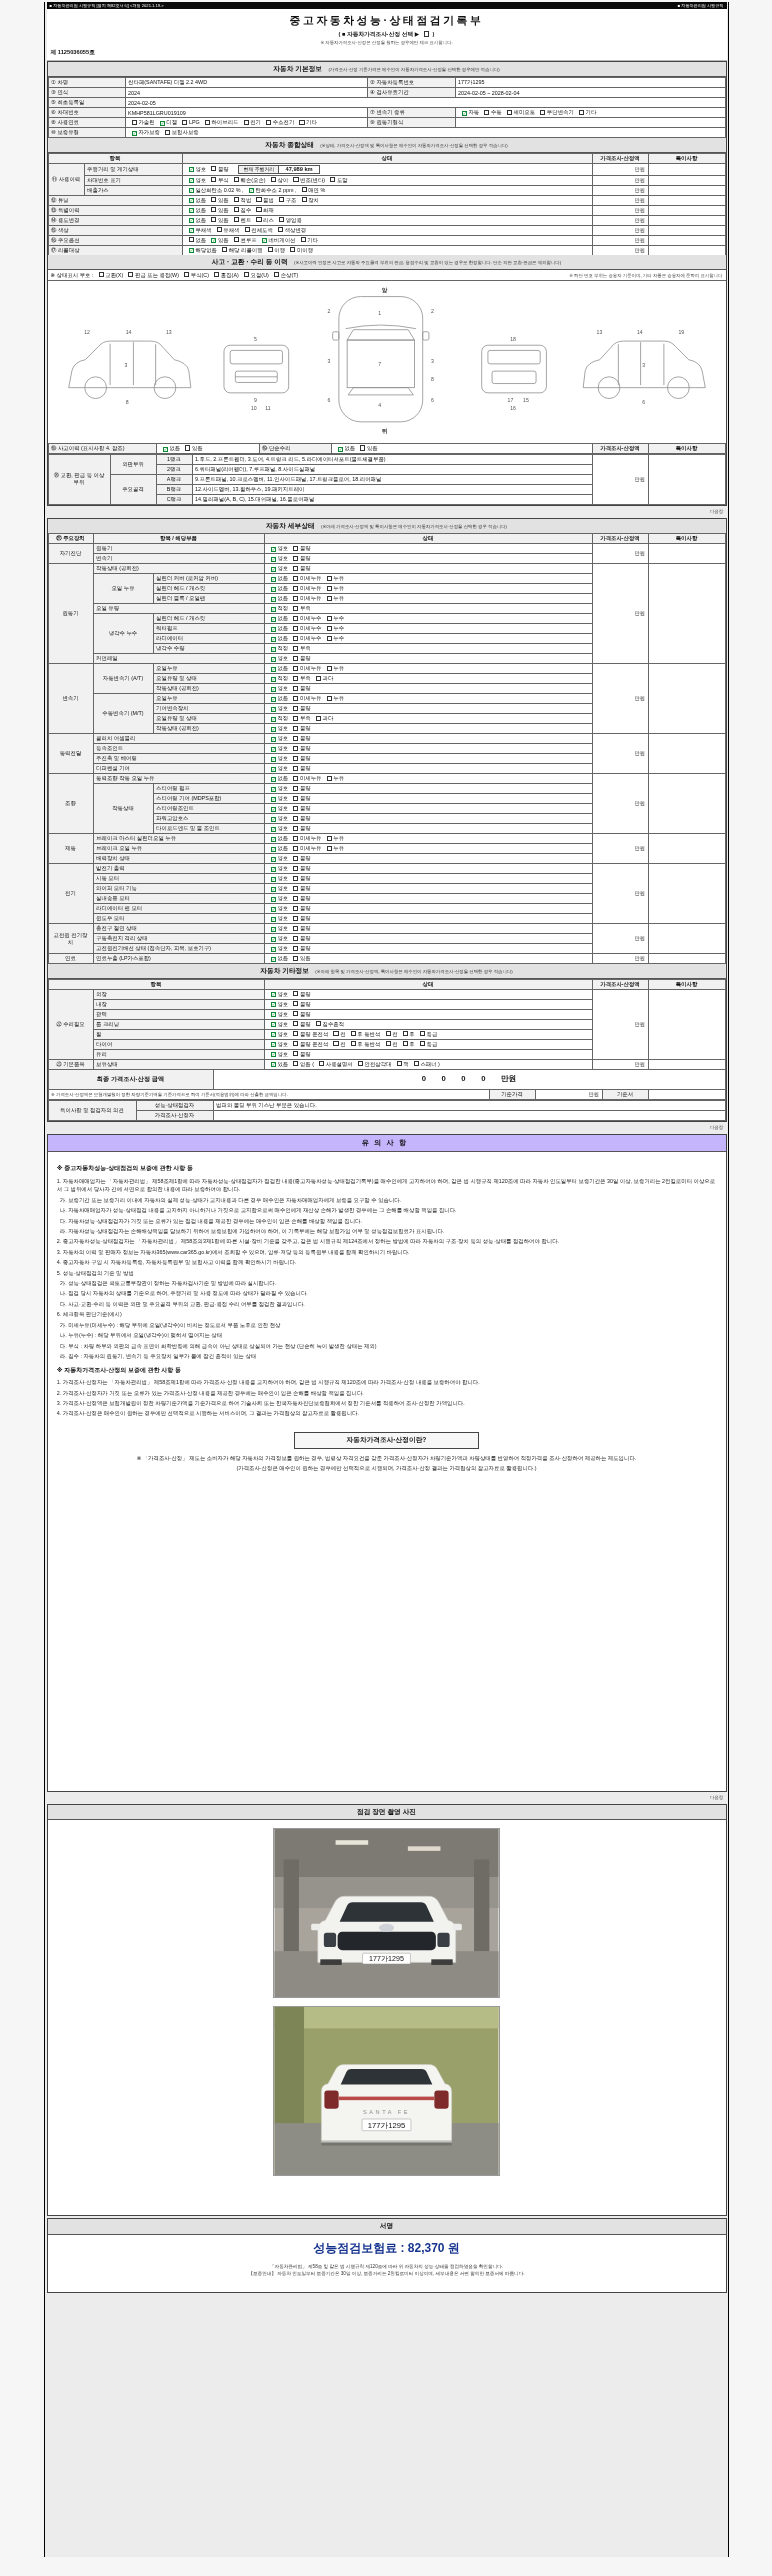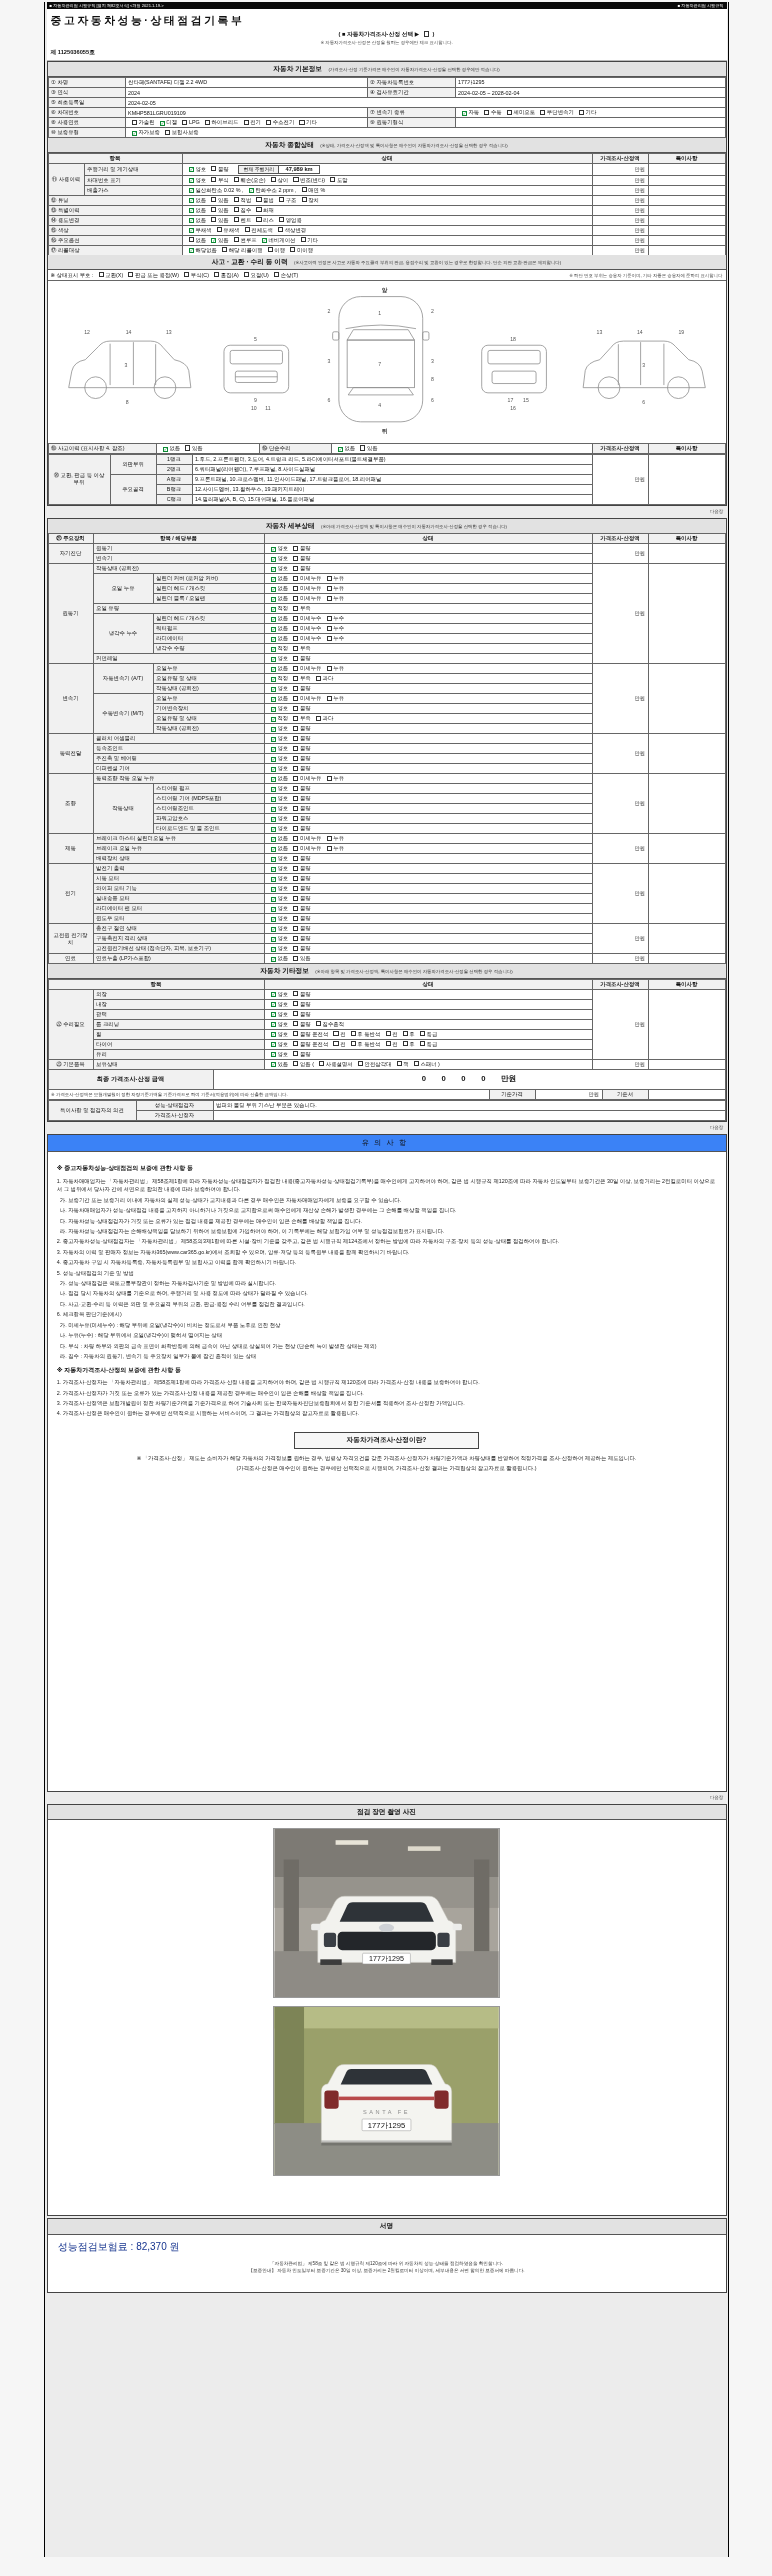--- a/index.html
+++ b/index.html
@@ -2,21 +2,21 @@
 <html style="font-size:8.2px"><head>
 <meta charset="utf-8">
 <style>
   * { box-sizing: border-box; margin:0; padding:0; }
   html,body { background:#f6f6f6; }
   body { width:773px; font-family:"Liberation Sans","DejaVu Sans",sans-serif; color:#111; }
   .page { width:773px; min-height:2576px; padding:2.1px 44px 15.5px; }
   .inner { border-left:1.5px solid #000; border-right:1.5px solid #000; background:#ececec; padding:0 1.5px 13.4px; min-height:2555px; }
   .topbar { height:7.2px; background:#0a0a0a; color:#fff; font-size:4.1px; display:flex; justify-content:space-between; align-items:center; padding:0 3.1px; }
   .doc-header { background:#fff; padding:5.2px 4.1px 3.1px; border-bottom:0.5px solid #bbb; }
-  .doc-title { font-size:10.8px; font-weight:bold; letter-spacing:2.6px; }
+  .doc-title { text-align:center; font-size:10.8px; font-weight:bold; letter-spacing:2.6px; }
   .doc-select { text-align:center; font-size:5.7px; font-weight:bold; margin-top:2.6px; }
   .doc-note { text-align:center; font-size:4.4px; color:#444; margin-top:1px; }
   .doc-no { font-size:5.7px; font-weight:bold; margin-top:4.1px; }
   .card { background:#fff; border:0.5px solid #444; margin:0 0 2.1px; }
   .next-mark { text-align:right; font-size:4.6px; color:#555; padding:1px 3.1px 4.1px; }
   .sec-title { background:#e2e2e2; border-bottom:0.5px solid #555; text-align:center; padding:2.1px 1px; }
   .sec-title .t { font-weight:bold; font-size:6.7px; }
   .sec-title .n { font-size:4.4px; color:#333; margin-left:4.1px; }
   table { width:100%; border-collapse:collapse; table-layout:fixed;padding-left:48px; }
   th,td { border:0.5px solid #666; font-size:5.4px; padding:1px 2.6px; vertical-align:middle; text-align:left; word-break:break-all; }
@@ -30,33 +30,33 @@
   .odo { display:inline-flex; border:0.5px solid #555; margin-left:8.2px; vertical-align:middle; }
   .odo .l { background:#f1f1f1; padding:0.5px 4.1px; border-right:0.5px solid #555; font-size:4.9px; }
   .odo .v { padding:0.5px 6.2px; font-weight:bold; font-size:5.7px; }
   .acc-legend { display:flex; justify-content:space-between; align-items:center; border-bottom:0.5px solid #666; padding:1.5px 3.1px; font-size:5.2px; }
   .acc-legend .r { font-size:4.4px; color:#444; }
   .acc-diagram { border-bottom:0.5px solid #666; padding:2.1px 0; background:#fff; }
   .stack { margin-top:-0.5px; }
   .final-amount { text-align:center; font-size:7.7px; font-weight:bold; height:19.6px; }
   .final-amount .digits { word-spacing:13.4px; margin-right:15.5px; }
   .tiny { font-size:4.4px; color:#333; }
-  .notice-title { border-bottom:0.5px solid #555; background:#3b82f6; text-align:center; font-weight:normal; font-size:7.2px; padding:3.1px; letter-spacing:5.2px; }
+  .notice-title { border-bottom:0.5px solid #555; background:#c4b5fd; text-align:center; font-weight:bold; font-size:7.2px; padding:3.1px; letter-spacing:5.2px; }
   .notice-body { padding:7.2px 9.3px 10.3px; min-height:639px; }
   .notice-sec-title { font-weight:bold; font-size:6px; margin:5.2px 0 3.1px; }
   .notice-line { font-size:5.4px; line-height:1.65; color:#222; white-space:pre-wrap; margin-bottom:1.5px; }
   .notice-line.center { text-align:center; }
   .survey-box { border:0.8px solid #444; width:185px; margin:13.4px auto 5.2px; text-align:center; font-weight:bold; font-size:6.7px; padding:3.1px; background:#f7f7f7; }
   .survey-lines { width:567px; margin:0 auto; }
   .photos-card { min-height:412px; }
   .photo-wrap { padding:7.2px 0 9.3px; display:flex; flex-direction:column; align-items:center; gap:8.2px; }
   .photo { width:227px; height:170px; border:0.5px solid #999; }
   .photo svg { width:100%; height:100%; display:block; }
   .sign-body { padding:5.2px 10.3px 7.2px; min-height:57px; position:relative; }
-  .sign-fee { text-align:left; font-size:10px; font-weight:normal; color:#16348f; margin-bottom:7.2px; }
+  .sign-fee { text-align:center; font-size:12px; font-weight:bold; color:#16348f; margin-bottom:7.2px; }
   .sign-line { text-align:center; font-size:4.6px; color:#333; margin-top:2.1px; }
   .dg { stroke:#8a8a8a; fill:none; stroke-width:1.5; }
   .dgt { font-size:10px; fill:#555; font-family:"Liberation Sans",sans-serif; }
   .dgk { font-size:11px; fill:#333; font-weight:bold; }
 </style>
 </head>
 <body>
 
 <div class="page">
 <div class="inner">

